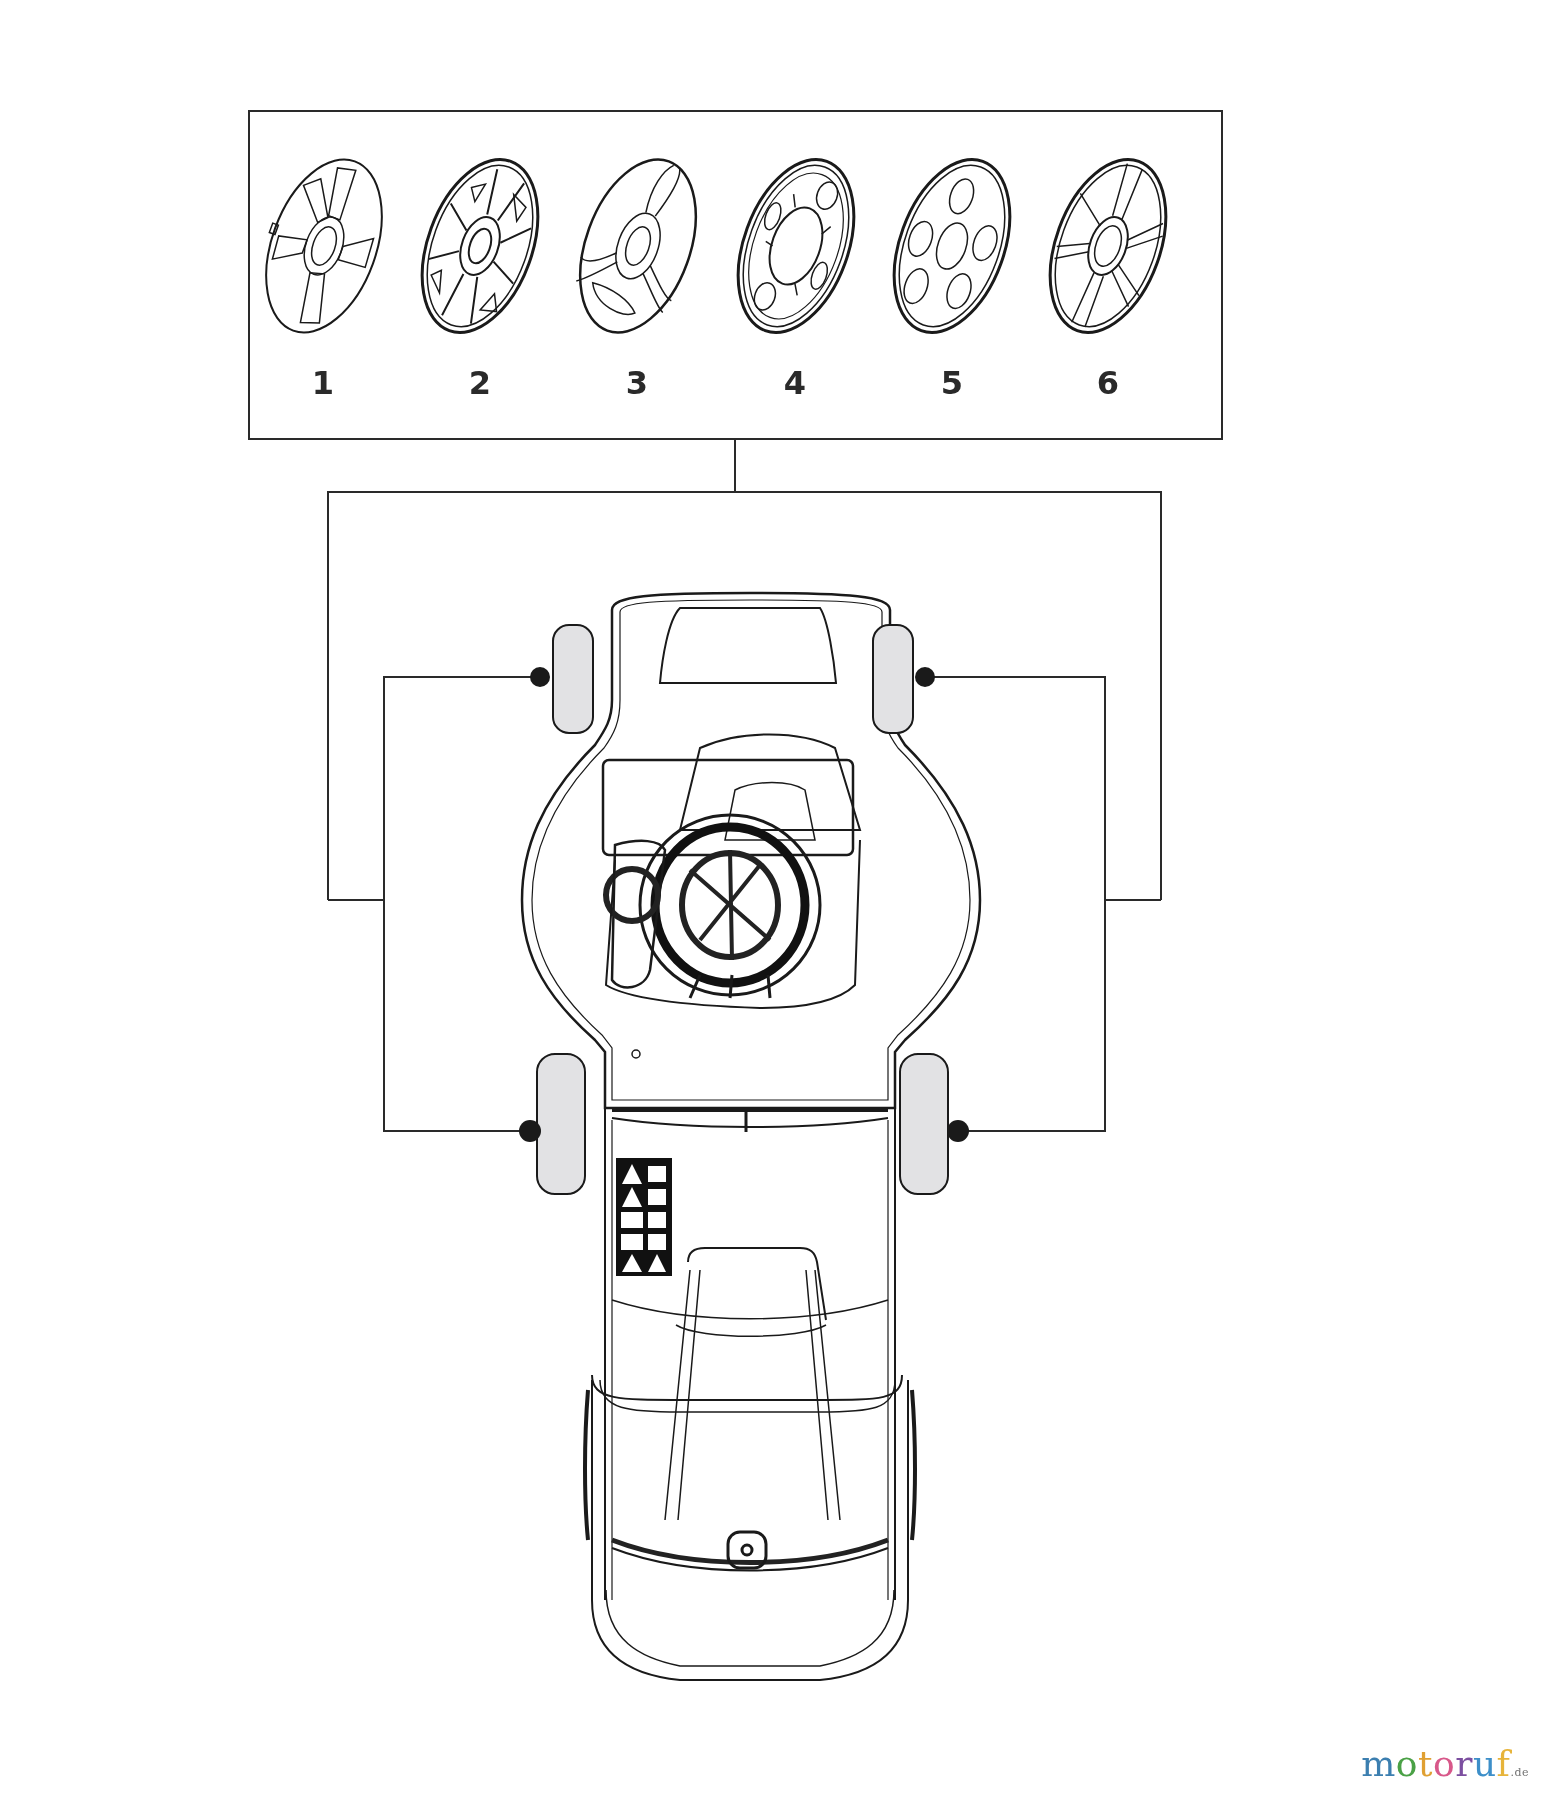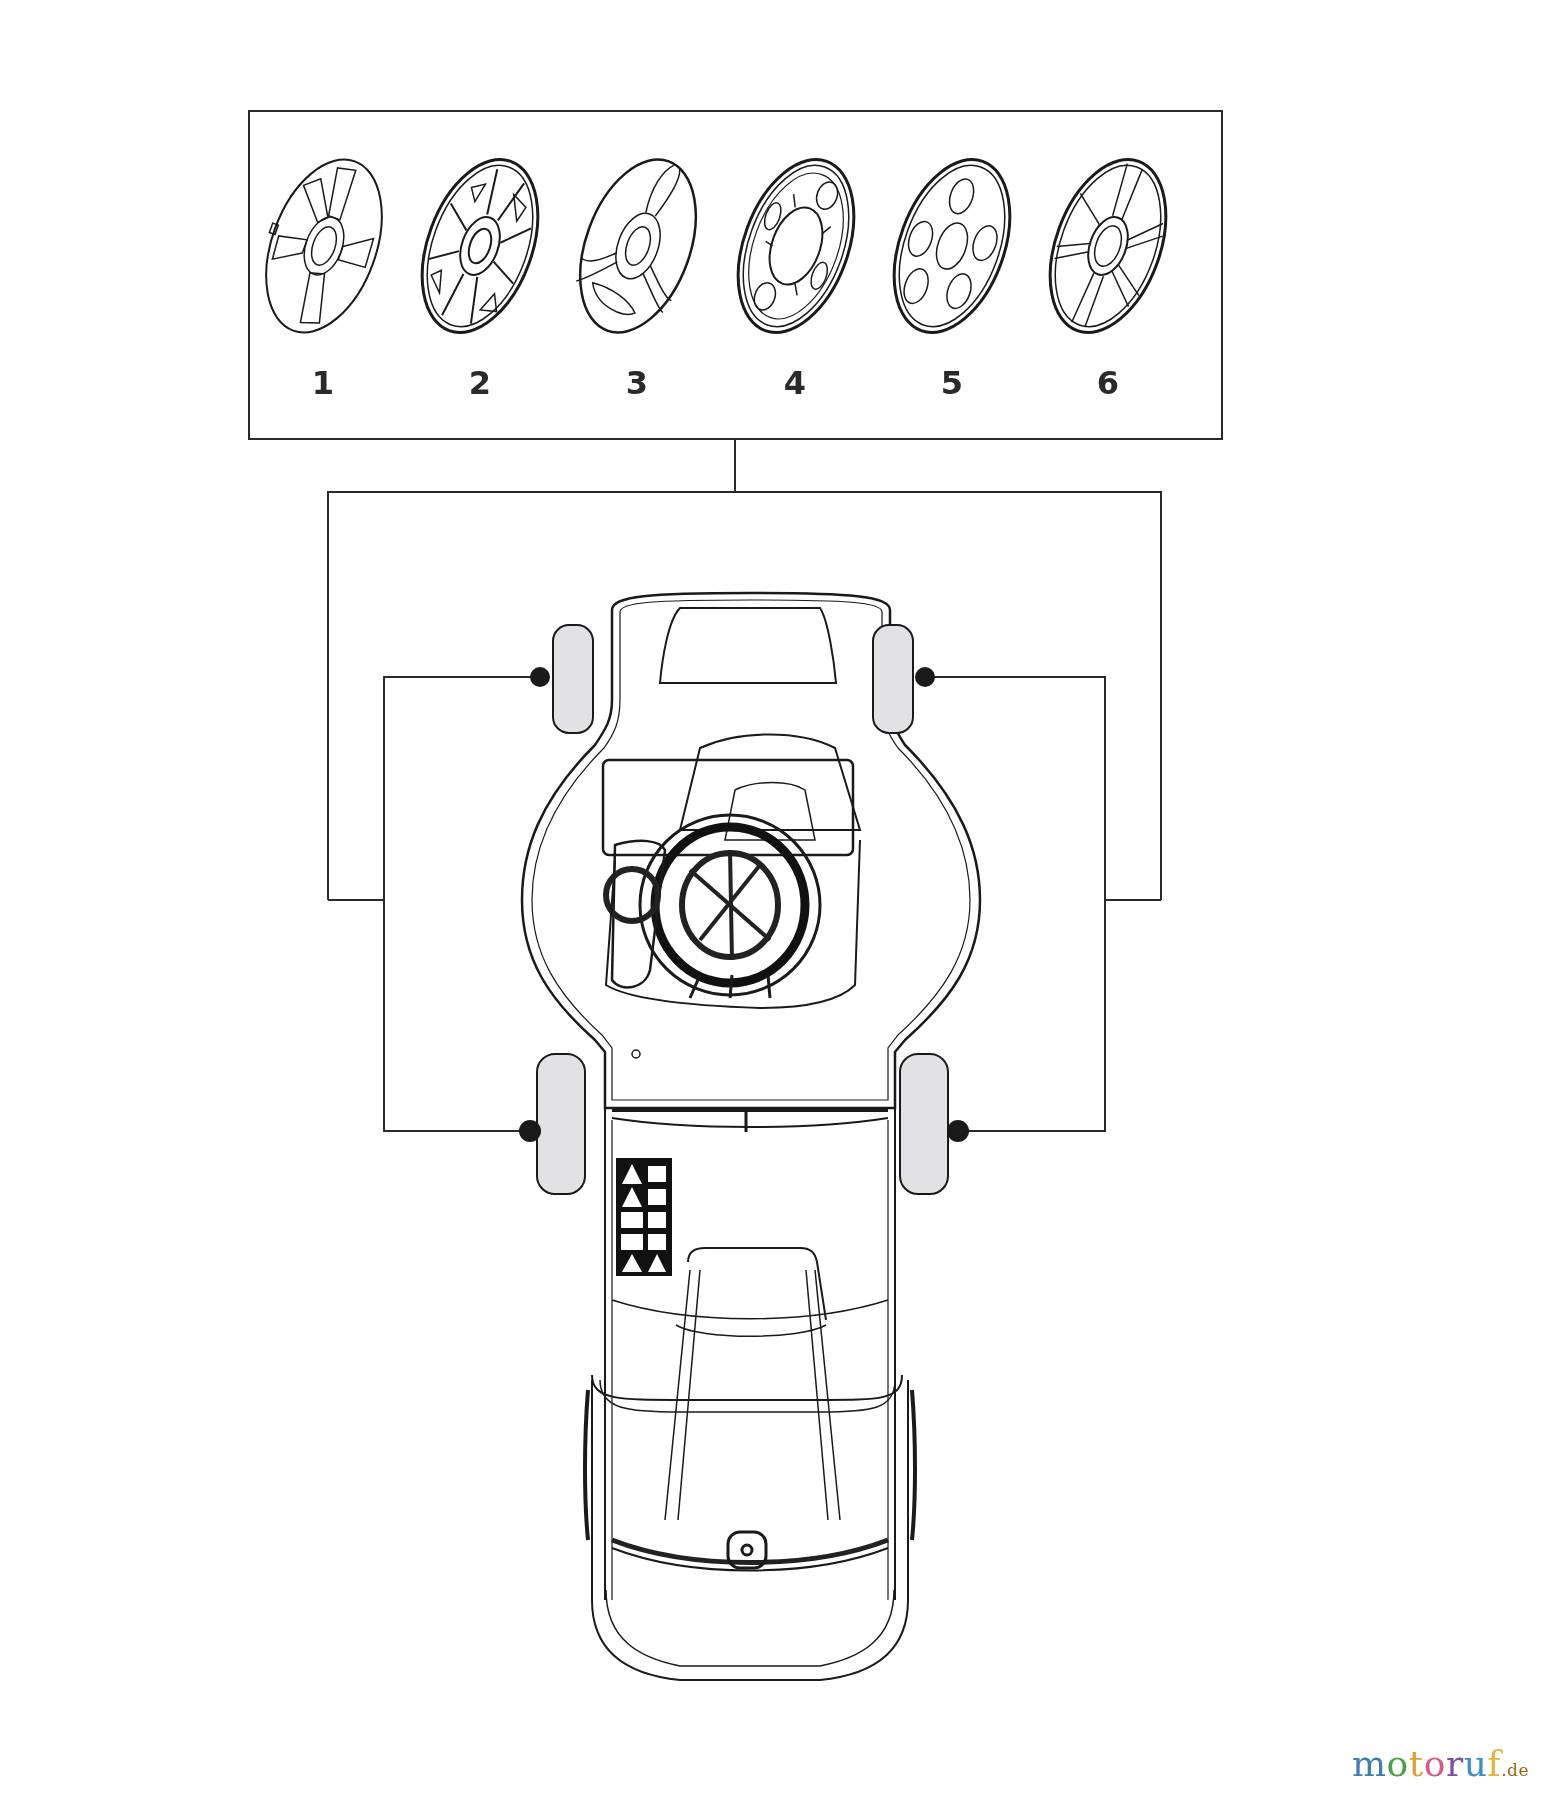--- a/index.html
+++ b/index.html
@@ -8,21 +8,21 @@
     .canvas { position: absolute; left: 0; top: 0; width: 1551px; height: 1800px; }
     .variant-label {
       position: absolute; width: 60px; text-align: center;
       font-family: "DejaVu Sans", sans-serif; font-weight: bold; font-size: 32px;
       color: #2a2a2a; top: 364px;
     }
     .watermark {
       position: absolute; right: 22px; bottom: 16px;
       font-family: "DejaVu Serif", serif; font-size: 36px; letter-spacing: 0.5px;
     }
-    .watermark .tld { font-size: 17px; color: #a16207; }
+    .watermark .tld { font-size: 11px; color: #737373; }
     .wm-m { color: #3c7fb0; } .wm-o1 { color: #4aa146; } .wm-t { color: #e0a032; }
     .wm-o2 { color: #d8588a; } .wm-r { color: #7c4fa0; } .wm-u { color: #3d8fc9; }
     .wm-f { color: #e7b43a; }
   </style>
 </head>
 <body>
 
 <svg class="canvas" viewBox="0 0 1551 1800" xmlns="http://www.w3.org/2000/svg">
   <defs>
     <g id="rim">

